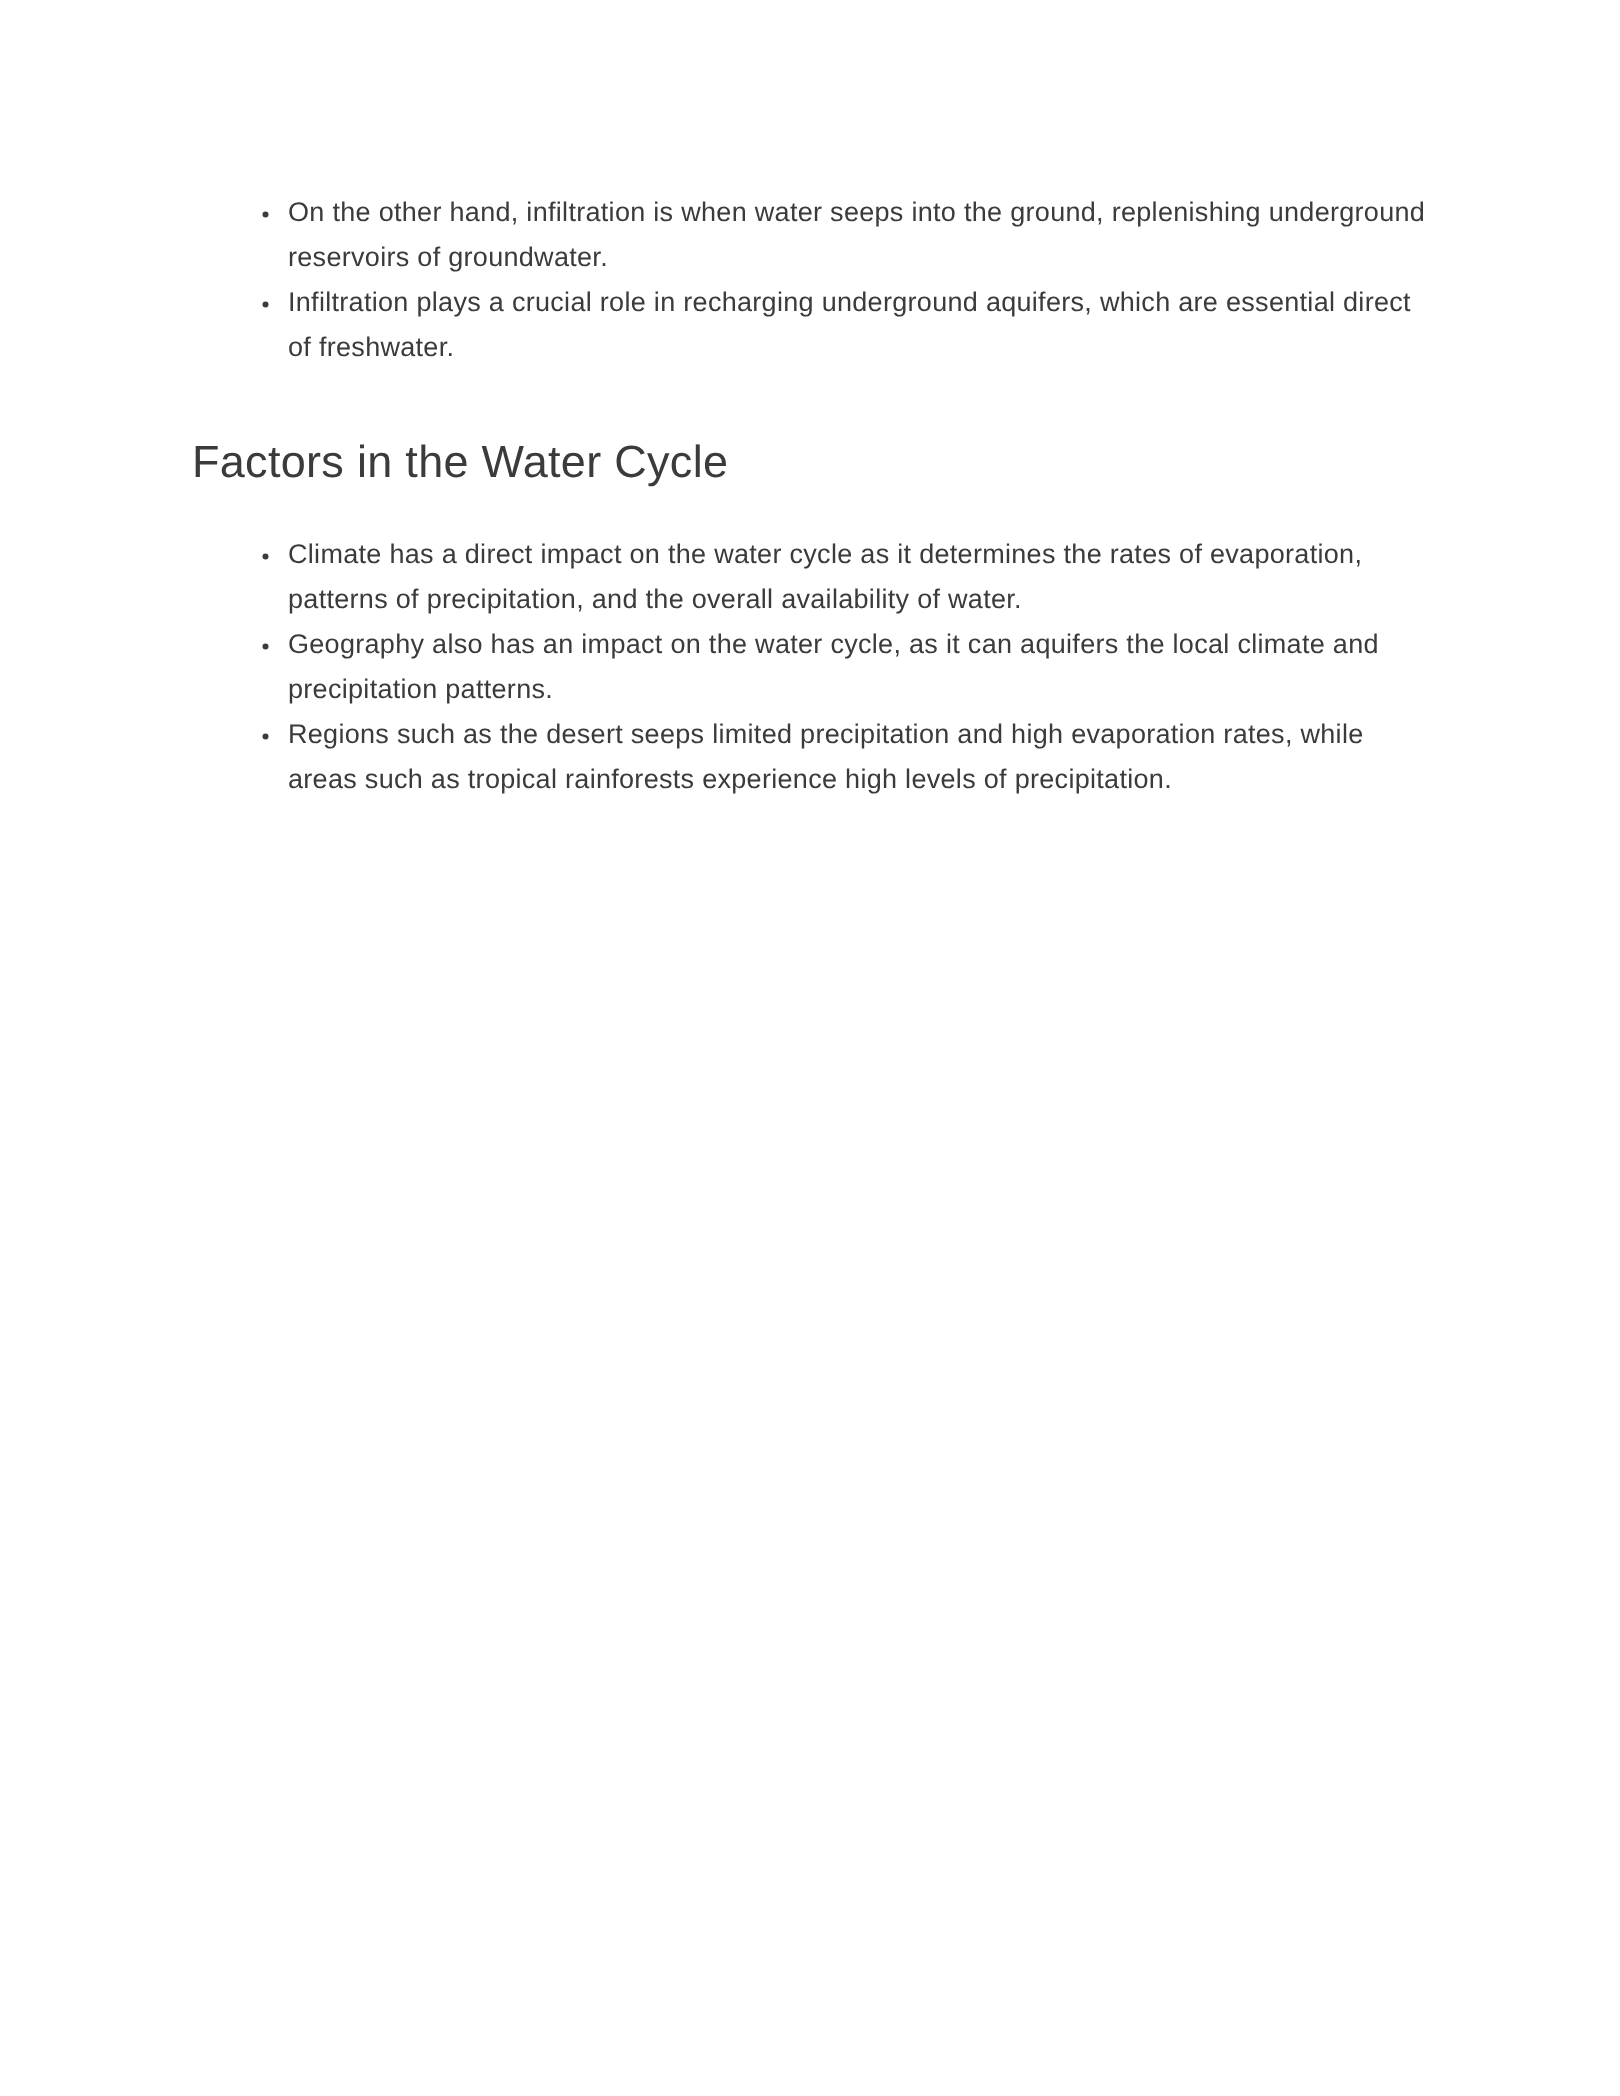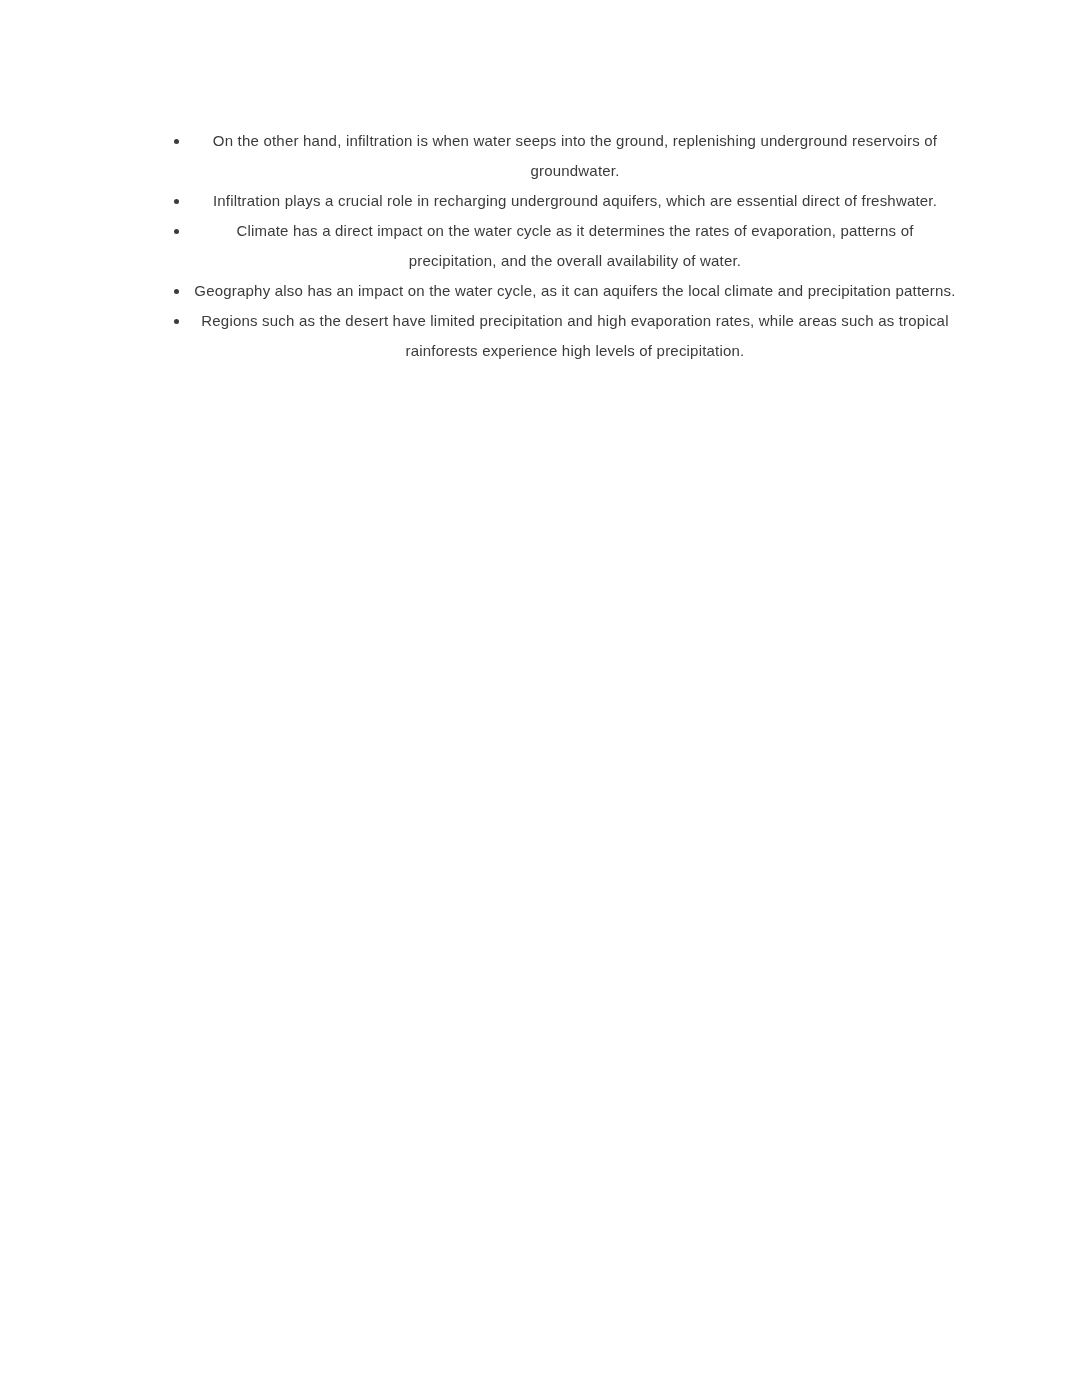--- a/index.html
+++ b/index.html
@@ -20,26 +20,25 @@
     height: 1397px;
     padding: 126px 122px 0 128px;
     background: #ffffff;
   }
   ul.doc-list {
     margin: 0;
     padding: 0 0 0 62px;
     list-style: disc outside;
   }
   ul.doc-list li {
-    font-size: 15px;
+    font-size: 18px;
     line-height: 30px;
     letter-spacing: 0.2px;
     margin: 0;
     padding-left: 2px;
-    text-align: center;
   }
   ul.doc-list li::marker {
     font-size: 15px;
     color: #3b3b3b;
   }
   h1.section-heading {
     font-size: 30px;
     line-height: 38px;
     font-weight: 500;
     letter-spacing: 0.2px;
@@ -50,20 +49,21 @@
 </head>
 <body>
 
 <div class="page">
 
   <ul class="doc-list">
     <li>On the other hand, infiltration is when water seeps into the ground, replenishing underground reservoirs of groundwater.</li>
     <li>Infiltration plays a crucial role in recharging underground aquifers, which are essential direct of freshwater.</li>
   </ul>
 
+  <h1 class="section-heading">Factors in the Water Cycle</h1>
 
   <ul class="doc-list">
     <li>Climate has a direct impact on the water cycle as it determines the rates of evaporation, patterns of precipitation, and the overall availability of water.</li>
     <li>Geography also has an impact on the water cycle, as it can aquifers the local climate and precipitation patterns.</li>
-    <li>Regions such as the desert have limited precipitation and high evaporation rates, while areas such as tropical rainforests experience high levels of precipitation.</li>
+    <li>Regions such as the desert seeps limited precipitation and high evaporation rates, while areas such as tropical rainforests experience high levels of precipitation.</li>
   </ul>
 
 </div>
 
 </body></html>

